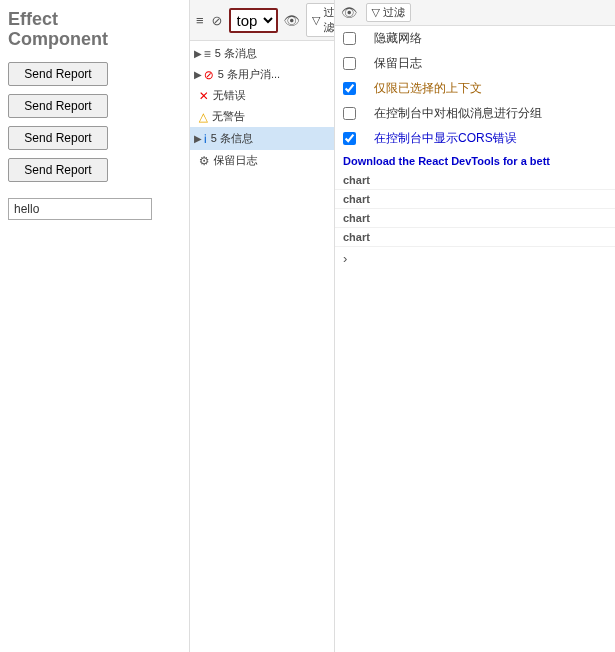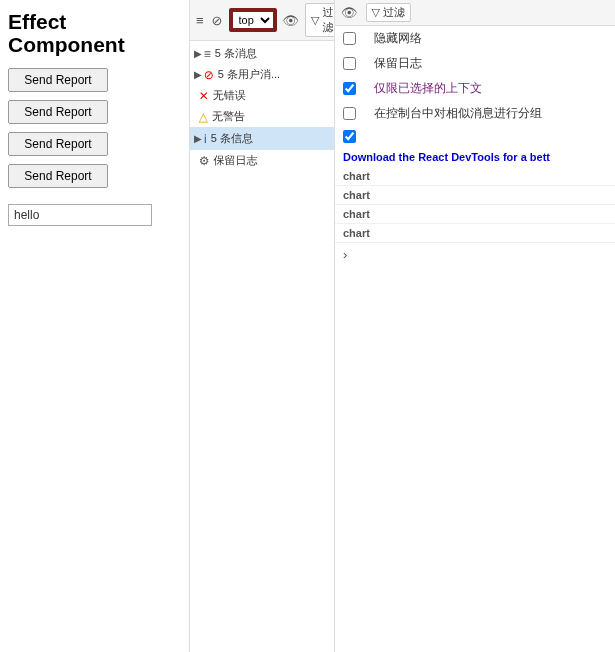--- a/index.html
+++ b/index.html
@@ -7,25 +7,25 @@
 
     
     .left-panel {
       width: 190px;
       min-width: 190px;
       background: #fff;
       padding: 10px 8px;
       border-right: 1px solid #ddd;
     }
     .effect-title {
-      font-size: 21px;
+      font-size: 18px;
       font-weight: bold;
       line-height: 1.1;
       margin-bottom: 12px;
-      color: #000000;
+      color: #737373;
     }
     .btn-send {
       display: block;
       width: 100px;
       margin-bottom: 8px;
       padding: 4px 2px;
       background: #f0f0f0;
       border: 1px solid #999;
       border-radius: 2px;
       cursor: pointer;
@@ -57,22 +57,22 @@
       gap: 4px;
       background: #f5f5f5;
     }
     .toolbar-icon {
       font-size: 13px;
       color: #555;
       cursor: pointer;
       padding: 1px 2px;
     }
     .toolbar-select {
-      font-size: 11px;
-      border: 4px solid #7f1d1d;
+      font-size: 15px;
+      border: 2px solid #7f1d1d;
       background: #fff;
       padding: 1px 2px;
       border-radius: 2px;
       cursor: pointer;
     }
     .console-list {
       padding: 2px 0;
     }
     .console-item {
       display: flex;
@@ -239,28 +239,29 @@
   <div class="checkbox-row">
     <input type="checkbox" style="">
     <span>隐藏网络</span>
   </div>
   <div class="checkbox-row">
     <input type="checkbox" style="">
     <span>保留日志</span>
   </div>
   <div class="checkbox-row">
     <input type="checkbox" checked="" style="">
-    <span style="color:#701a75;">仅限已选择的上下文</span>
+    <span style="color:#a16207;">仅限已选择的上下文</span>
   </div>
   <div class="checkbox-row">
     <input type="checkbox" style="">
     <span>在控制台中对相似消息进行分组</span>
   </div>
   <div class="checkbox-row">
     <input type="checkbox" checked="" style="">
+    <span style="color:#00c;">在控制台中显示CORS错误</span>
   </div>
 
   <div class="devtools-link">Download the React DevTools for a bett</div>
 
   <div class="chart-item">chart</div>
   <div class="chart-item">chart</div>
   <div class="chart-item">chart</div>
   <div class="chart-item">chart</div>
 
   <div class="expand-arrow">›</div>

